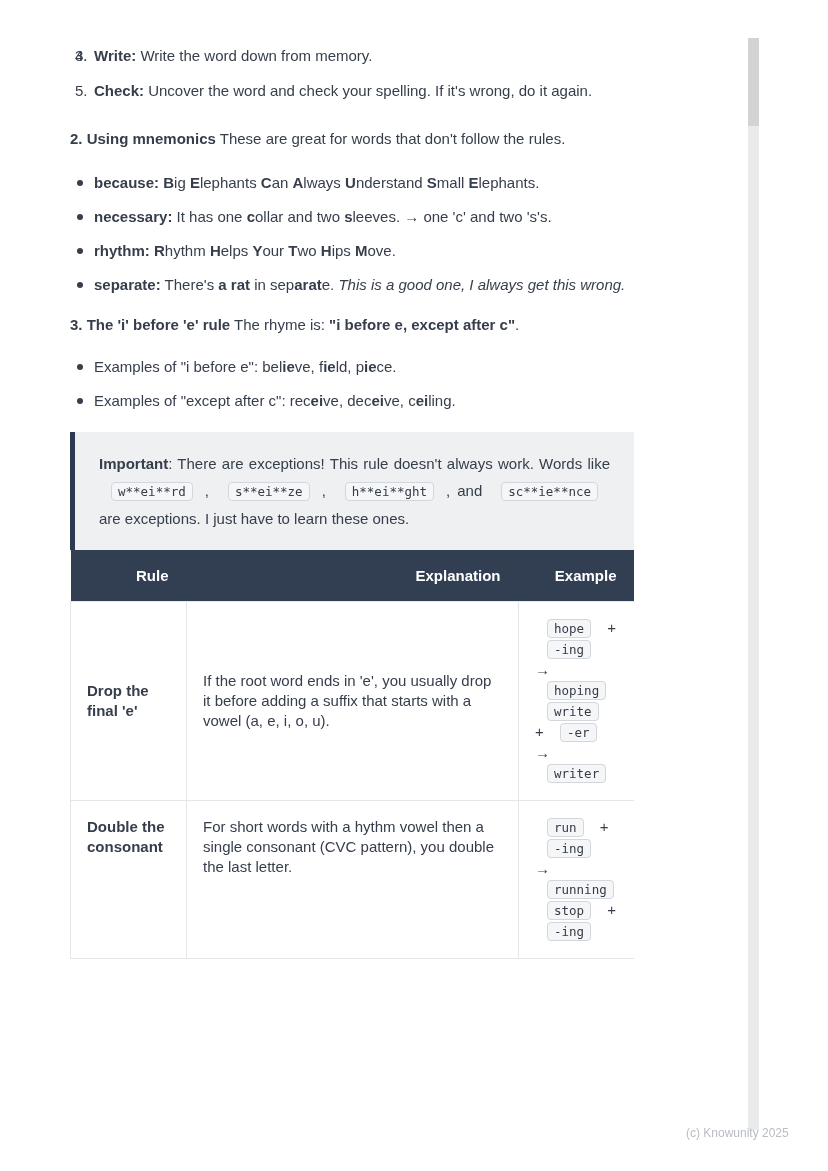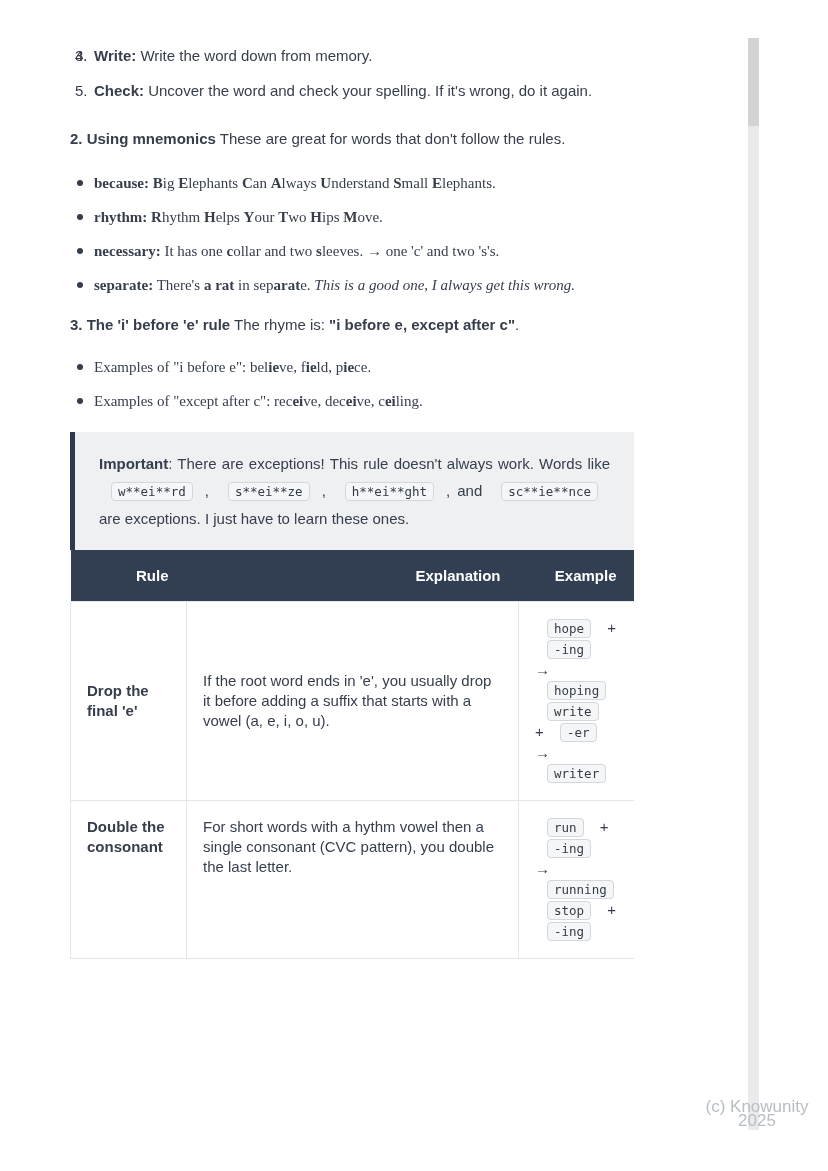--- a/index.html
+++ b/index.html
@@ -30,21 +30,21 @@
     padding: 1px 6px;
     margin: 0 12px;
     color: #343c48;
     -webkit-box-decoration-break: clone;
     box-decoration-break: clone;
   }
   ol.steps { list-style: none; margin: 0 0 22px; padding: 0; }
   ol.steps li { position: relative; padding-left: 24px; margin-bottom: 9px; }
   ol.steps .num { position: absolute; left: 5px; top: 0; }
   ul.bullets { list-style: none; margin: 0 0 14px; padding: 0; }
-  ul.bullets li { position: relative; padding-left: 24px; margin-bottom: 8px; font-family: Liberation Serif, serif; }
+  ul.bullets li { position: relative; padding-left: 24px; margin-bottom: 8px; }
   ul.bullets li::before {
     content: ""; position: absolute; left: 7px; top: 10px;
     width: 6px; height: 6px; border-radius: 50%; background: #363e4c;
   }
   .para { margin: 0 0 18px; }
   .para.mb16 { margin-bottom: 16px; }
   .justify { text-align: justify; }
   .callout {
     background: #eef0f1;
     border-left: 5px solid #2c3950;
@@ -71,22 +71,22 @@
     position: absolute; left: 748px; top: 38px;
     width: 11px; height: 1092px;
     background: #e9eaeb;
   }
   .scroll-thumb {
     position: absolute; left: 0; top: 0;
     width: 11px; height: 88px;
     background: #d2d3d5;
   }
   .watermark {
-    position: absolute; left: 686px; top: 1100px;
-    font-size: 17px; line-height: 14px;
+    position: absolute; left: 686px; top: 1126px;
+    font-size: 12px; line-height: 14px;
     color: #b9bdc4; z-index: 5; text-align: center;
   }
 </style>
 </head>
 <body>
 
 <div class="content">
 
   <ol class="steps">
     <li>
@@ -99,22 +99,22 @@
     <li>
       <span class="num">5.</span>
       <span><span class="b">Check:</span><span> Uncover the word and check your spelling. If it's wrong, do it again.</span></span>
     </li>
   </ol>
 
   <p class="para justify"><span class="b">2. Using mnemonics</span><span> These are great for words that don't follow the rules.</span></p>
 
   <ul class="bullets">
     <li><span class="b">because:</span><span> </span><span class="b">B</span><span>ig </span><span class="b">E</span><span>lephants </span><span class="b">C</span><span>an </span><span class="b">A</span><span>lways </span><span class="b">U</span><span>nderstand </span><span class="b">S</span><span>mall </span><span class="b">E</span><span>lephants.</span></li>
+    <li><span class="b">necessary:</span><span> It has one </span><span class="b">c</span><span>ollar and two </span><span class="b">s</span><span>leeves. → one 'c' and two 's's.</span></li>
     <li><span class="b">rhythm:</span><span> </span><span class="b">R</span><span>hythm </span><span class="b">H</span><span>elps </span><span class="b">Y</span><span>our </span><span class="b">T</span><span>wo </span><span class="b">H</span><span>ips </span><span class="b">M</span><span>ove.</span></li>
-    <li><span class="b">necessary:</span><span> It has one </span><span class="b">c</span><span>ollar and two </span><span class="b">s</span><span>leeves. → one 'c' and two 's's.</span></li>
     <li><span class="b">separate:</span><span> There's </span><span class="b">a rat</span><span> in sep</span><span class="b">arat</span><span>e. </span><span class="i">This is a good one, I always get this wrong.</span></li>
   </ul>
 
   <p class="para mb16"><span class="b">3. The 'i' before 'e' rule</span><span> The rhyme is: </span><span class="b">"i before e, except after c"</span><span>.</span></p>
 
   <ul class="bullets">
     <li><span>Examples of "i before e": bel</span><span class="b">ie</span><span>ve, f</span><span class="b">ie</span><span>ld, p</span><span class="b">ie</span><span>ce.</span></li>
     <li><span>Examples of "except after c": rec</span><span class="b">ei</span><span>ve, dec</span><span class="b">ei</span><span>ve, c</span><span class="b">ei</span><span>ling.</span></li>
   </ul>
 

